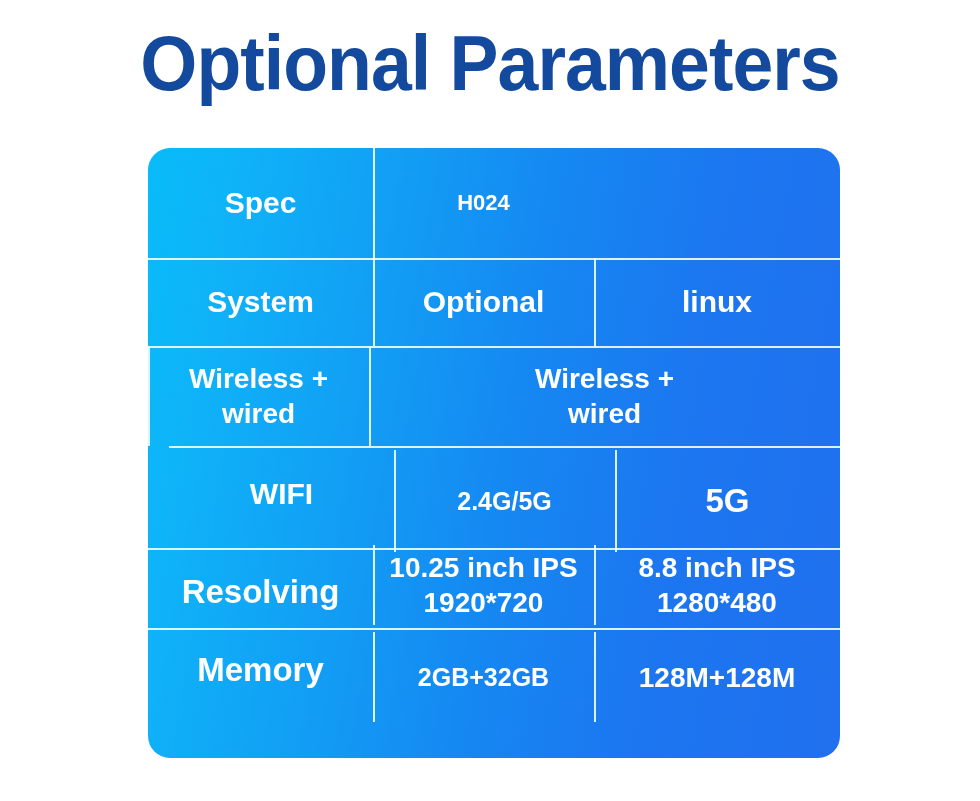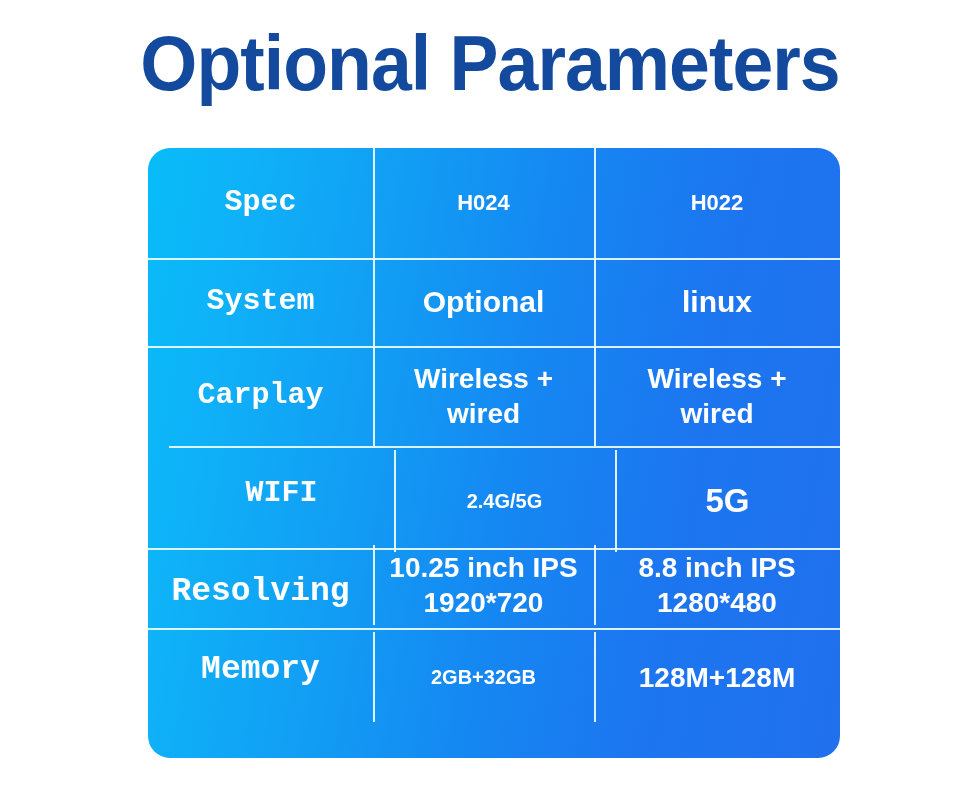--- a/index.html
+++ b/index.html
@@ -79,71 +79,69 @@
     align-items: center;
     justify-content: center;
     text-align: center;
     color: #ffffff;
     font-weight: bold;
     box-sizing: border-box;
     padding: 0 6px;
     position: relative;
   }
 
-  .c-label { flex: 0 0 225px; font-family: Liberation Mono, monospace; }
+  .c-label { flex: 0 0 225px; }
   .c-a     { flex: 0 0 221px; }
   .c-b     { flex: 1 1 auto; }
 
   .c-a::before, .c-b::before {
     content: "";
     position: absolute;
     left: 0;
     top: 0;
     width: 2px;
     height: 100%;
     background: rgba(236, 252, 255, 0.92);
   }
 
   
   .t-label    { font-size: 30px; line-height: 1.18; }
   .t-label-lg { font-size: 33px; line-height: 1.18; }
   .t-val-sm   { font-size: 22px; line-height: 1.2; }
   .t-val      { font-size: 28px; line-height: 1.25; }
-  .t-val-md   { font-size: 20px; line-height: 1.3; }
+  .t-val-md   { font-size: 25px; line-height: 1.3; }
   .t-val-lg   { font-size: 30px; line-height: 1.2; }
 
   .two-line { white-space: pre-line; }
 
   
   .nudge-down { position: relative; top: 4px; }
   .nudge-up   { position: relative; top: -3px; }
 </style>
 </head>
 <body>
 
 <div id="page">
 
   <div class="page-title">Optional Parameters</div>
 
   <div class="spec-table">
 
     <div class="spec-row r-head">
       <div class="cell c-label t-label">Spec</div>
       <div class="cell c-a t-val-sm">H024</div>
-      <div class="cell c-b t-val-sm">H022</div>
     </div>
 
     <div class="spec-row r-system">
       <div class="cell c-label t-label">System</div>
       <div class="cell c-a t-val-lg">Optional</div>
       <div class="cell c-b t-val-lg">linux</div>
     </div>
 
     <div class="spec-row r-car">
-      <div class="cell c-label t-label">Carplay</div>
       <div class="cell c-a t-val two-line">Wireless +
 wired</div>
       <div class="cell c-b t-val two-line">Wireless +
 wired</div>
     </div>
 
     <div class="spec-row r-wifi">
       <div class="cell c-label t-label nudge-up">WIFI</div>
       <div class="cell c-a t-val-md nudge-down">2.4G/5G</div>
       <div class="cell c-b t-label-lg nudge-down">5G</div>

